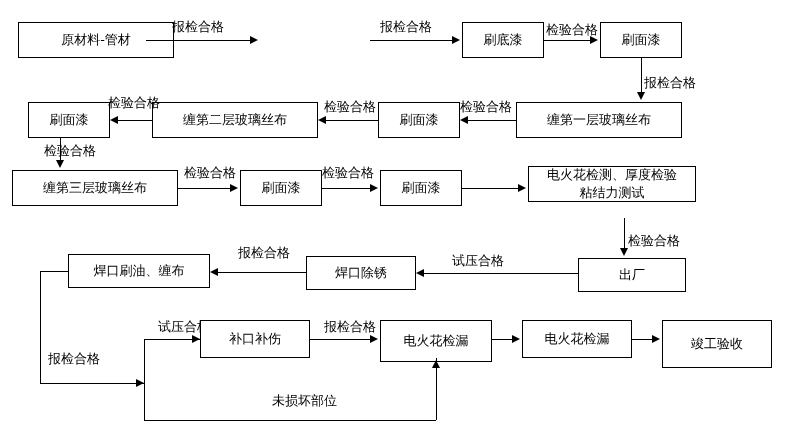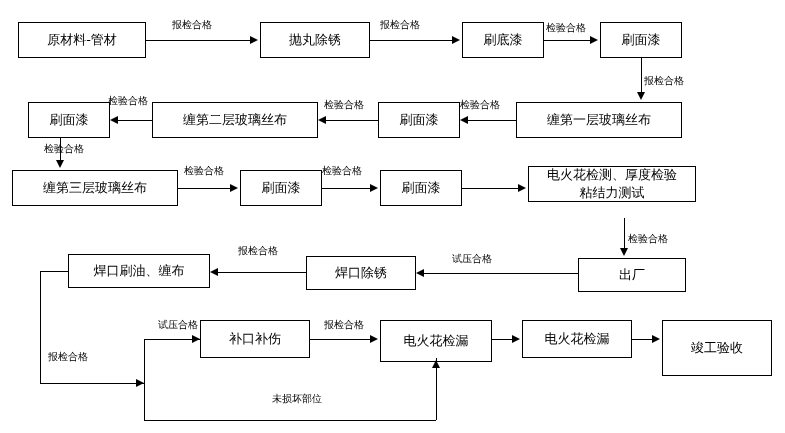--- a/index.html
+++ b/index.html
@@ -25,21 +25,21 @@
     justify-content: center;
     text-align: center;
     font-size: 13px;
     color: #000000;
     line-height: 1.35;
     white-space: pre-line;
     padding: 2px 4px;
   }
   .edge-label {
     position: absolute;
-    font-size: 10px;
+    font-size: 13px;
     color: #000000;
     white-space: nowrap;
     line-height: 1;
   }
   .line-h, .line-v {
     position: absolute;
     background: #000000;
   }
   .line-h { height: 1px; }
   .line-v { width: 1px; }
@@ -67,22 +67,21 @@
     border-left: 4px solid transparent;
     border-right: 4px solid transparent;
     border-bottom: 8px solid #000000;
   }
 </style>
 </head>
 <body>
 
 <div id="canvas">
 
-  <div class="node" style="left:18px;top:22px;width:128px;height:36px;">原材料-管材</div>
-  <div class="node" style="left:260px;top:22px;width:110px;height:36px;">抛丸除锈</div>
+  <div class="node" style="left:18px;top:22px;width:156px;height:36px;">原材料-管材</div>
   <div class="node" style="left:462px;top:22px;width:82px;height:36px;">刷底漆</div>
   <div class="node" style="left:600px;top:22px;width:82px;height:36px;">刷面漆</div>
 
   <div class="line-h" style="left:146px;top:40px;width:106px;"></div>
   <div class="arrow arrow-r" style="left:250px;top:36px;"></div>
   <div class="edge-label" style="left:172px;top:20px;">报检合格</div>
 
   <div class="line-h" style="left:370px;top:40px;width:84px;"></div>
   <div class="arrow arrow-r" style="left:452px;top:36px;"></div>
   <div class="edge-label" style="left:380px;top:20px;">报检合格</div>
@@ -156,21 +155,21 @@
   <div class="edge-label" style="left:48px;top:352px;">报检合格</div>
 
   <div class="line-v" style="left:144px;top:339px;width:1px;height:44px;"></div>
   <div class="line-h" style="left:144px;top:339px;width:56px;"></div>
   <div class="arrow arrow-r" style="left:192px;top:335px;"></div>
   <div class="edge-label" style="left:158px;top:320px;">试压合格</div>
 
   <div class="node" style="left:200px;top:320px;width:110px;height:38px;">补口补伤</div>
   <div class="node" style="left:380px;top:320px;width:112px;height:42px;">电火花检漏</div>
   <div class="node" style="left:522px;top:320px;width:110px;height:38px;">电火花检漏</div>
-  <div class="node" style="left:662px;top:320px;width:110px;height:56px;">竣工验收</div>
+  <div class="node" style="left:662px;top:320px;width:110px;height:48px;">竣工验收</div>
 
   <div class="line-h" style="left:310px;top:339px;width:62px;"></div>
   <div class="arrow arrow-r" style="left:370px;top:335px;"></div>
   <div class="edge-label" style="left:324px;top:320px;">报检合格</div>
 
   <div class="line-h" style="left:492px;top:339px;width:22px;"></div>
   <div class="arrow arrow-r" style="left:512px;top:335px;"></div>
 
   <div class="line-h" style="left:632px;top:339px;width:22px;"></div>
   <div class="arrow arrow-r" style="left:652px;top:335px;"></div>

